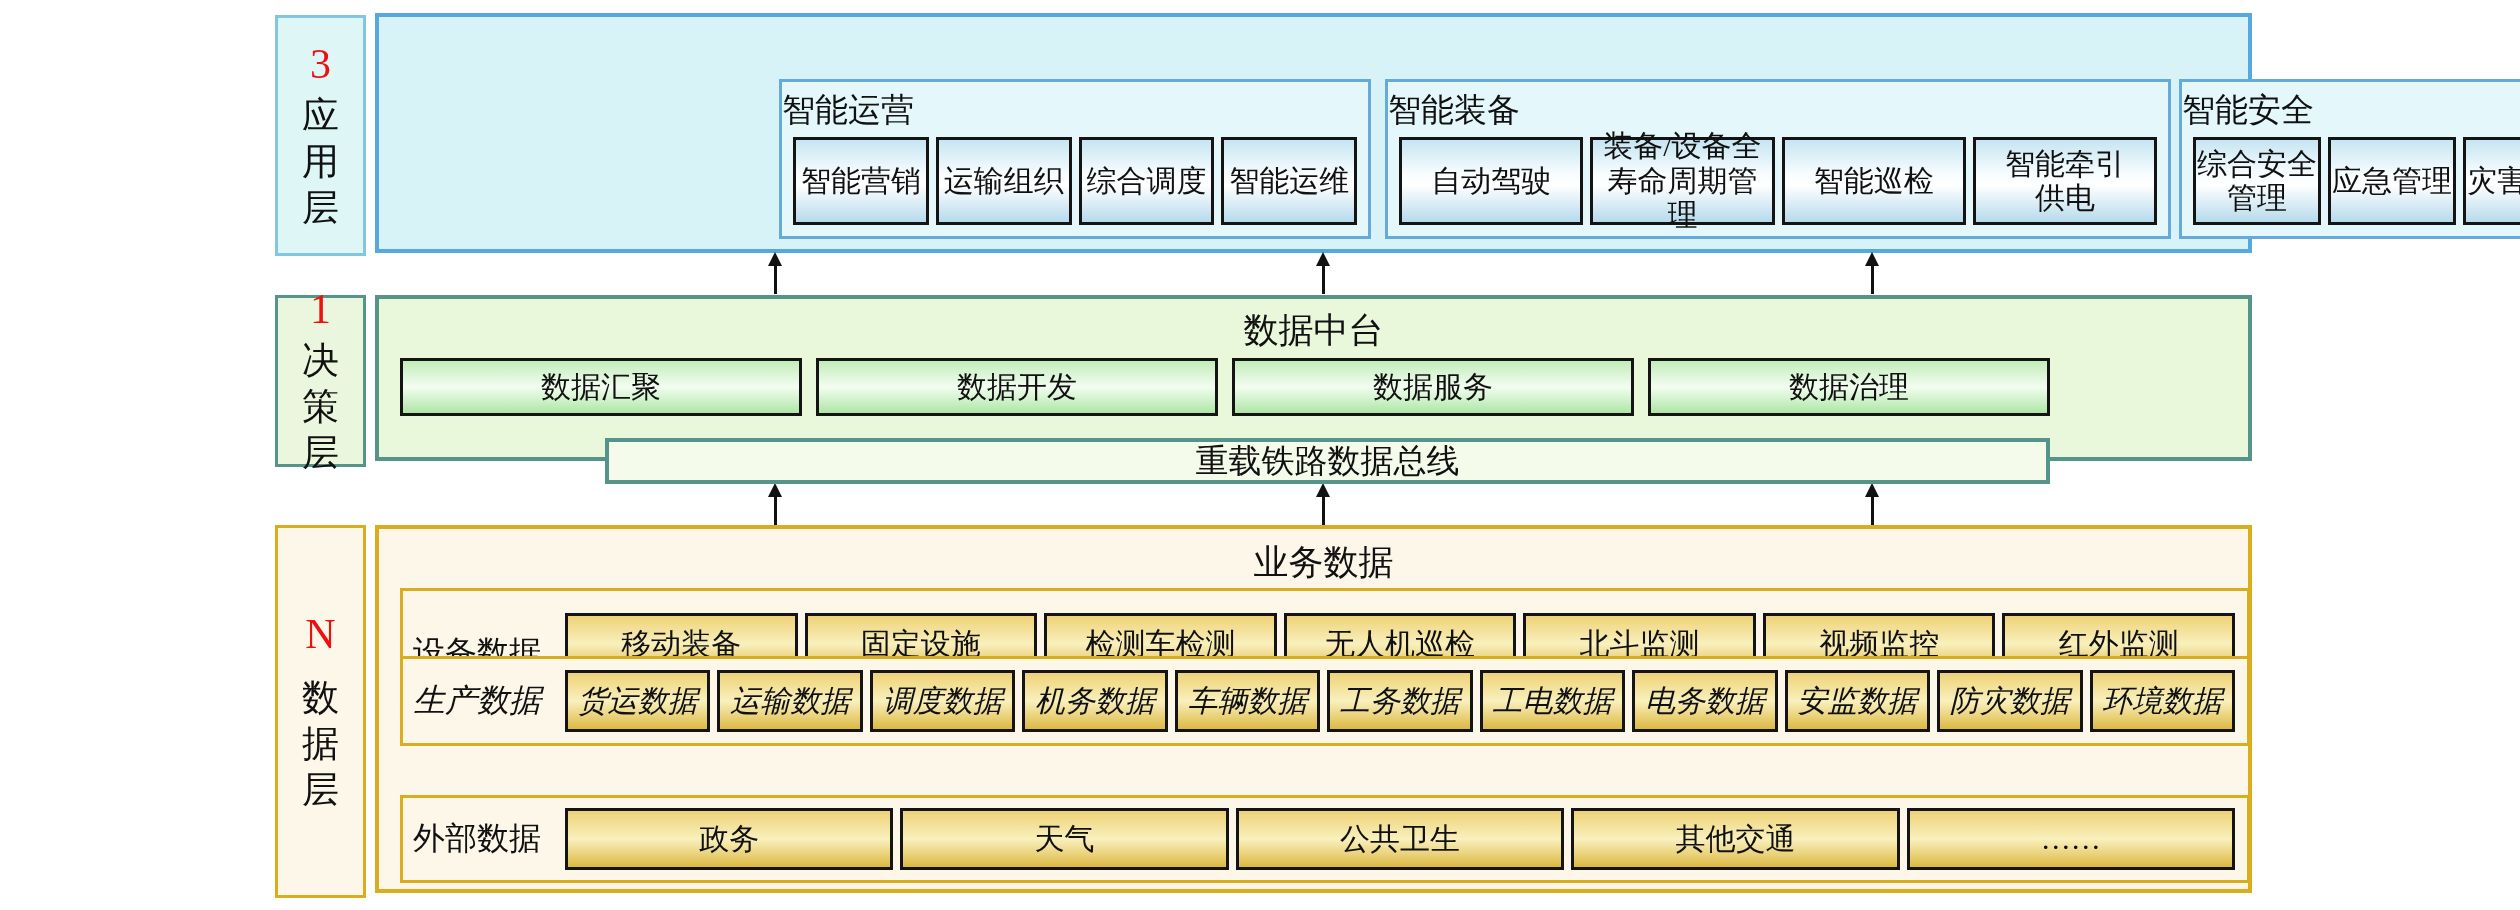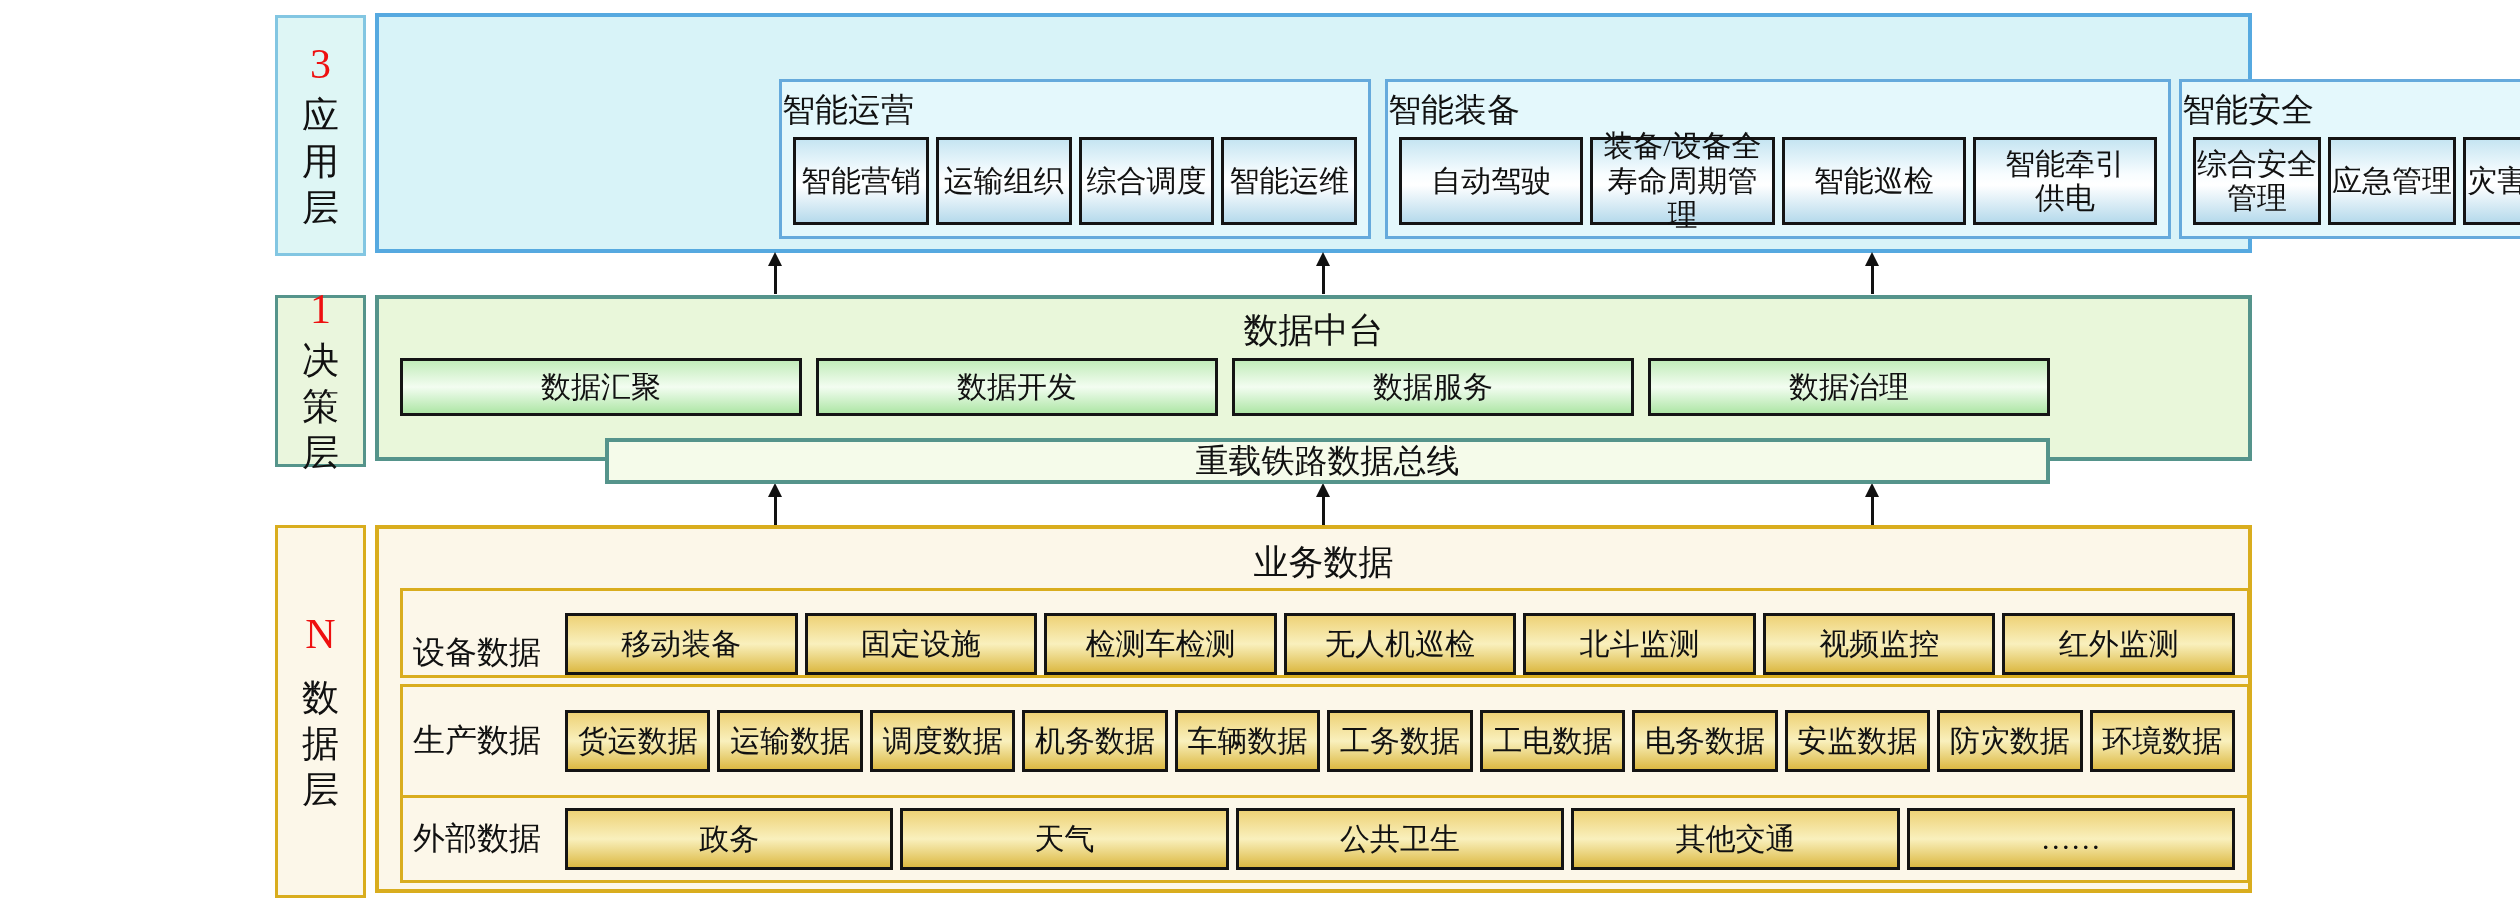--- a/index.html
+++ b/index.html
@@ -36,21 +36,21 @@
   
   .mid-items{position:absolute;left:400px;top:358px;width:1650px;height:58px;display:flex;gap:14px;}
   .bus{position:absolute;left:605px;top:438px;width:1445px;height:46px;background:#f5fbea;border:4px solid #55948b;
        display:flex;align-items:center;justify-content:center;font-size:33px;box-sizing:border-box;z-index:5;}
   
   .drow{position:absolute;left:400px;width:1850px;background:#fcf7e9;border:3px solid #d9ad1e;
         display:flex;align-items:center;box-sizing:border-box;}
   .drow-label{width:152px;padding-left:10px;font-size:32px;flex:0 0 auto;}
   .drow-items{flex:1;display:flex;gap:7px;height:62px;margin-right:12px;}
   .row1{top:588px;height:90px;align-items:flex-end;}
-  .row2{top:684px;height:114px;}
+  .row2{top:656px;height:90px;font-style:italic;}
   .row3{top:795px;height:88px;}
   
   .arrow-up{position:absolute;width:16px;height:42px;}
   .arrow-up::before{content:'';position:absolute;top:0;left:1px;width:0;height:0;
       border-left:7px solid transparent;border-right:7px solid transparent;border-bottom:14px solid #111;}
   .arrow-up::after{content:'';position:absolute;top:11px;bottom:0;left:7px;width:3px;background:#111;}
 </style>
 </head>
 <body>
 

